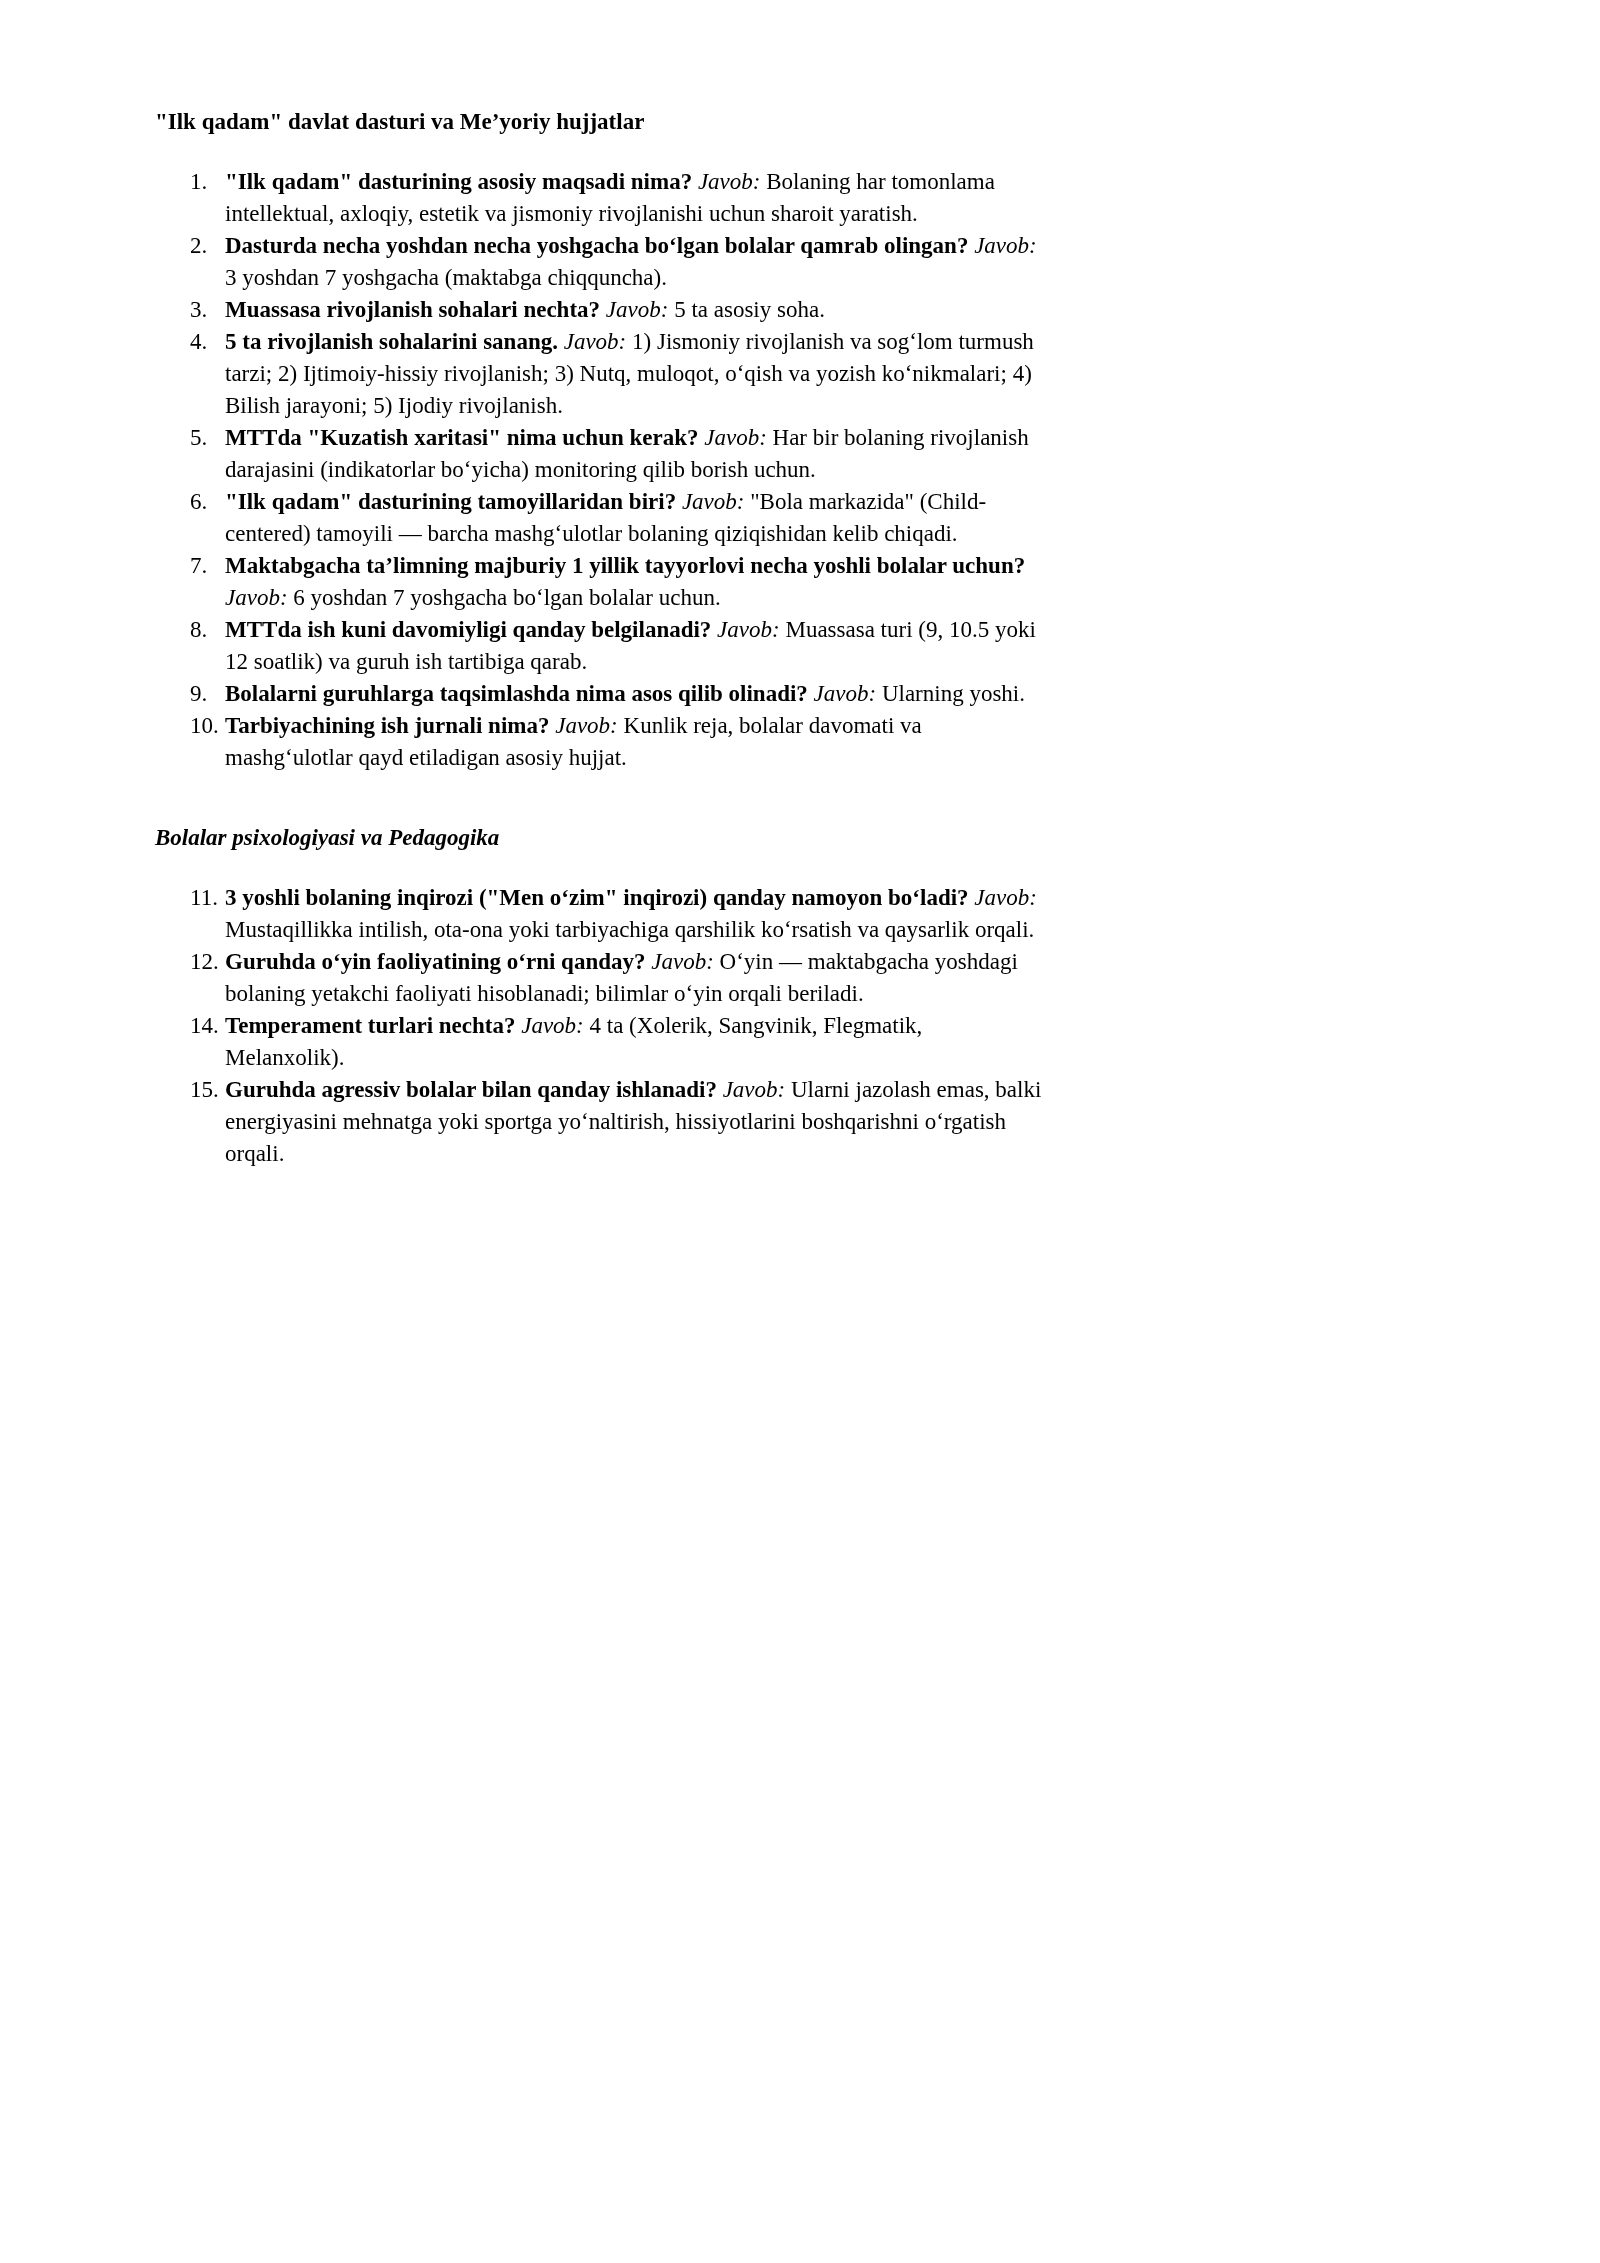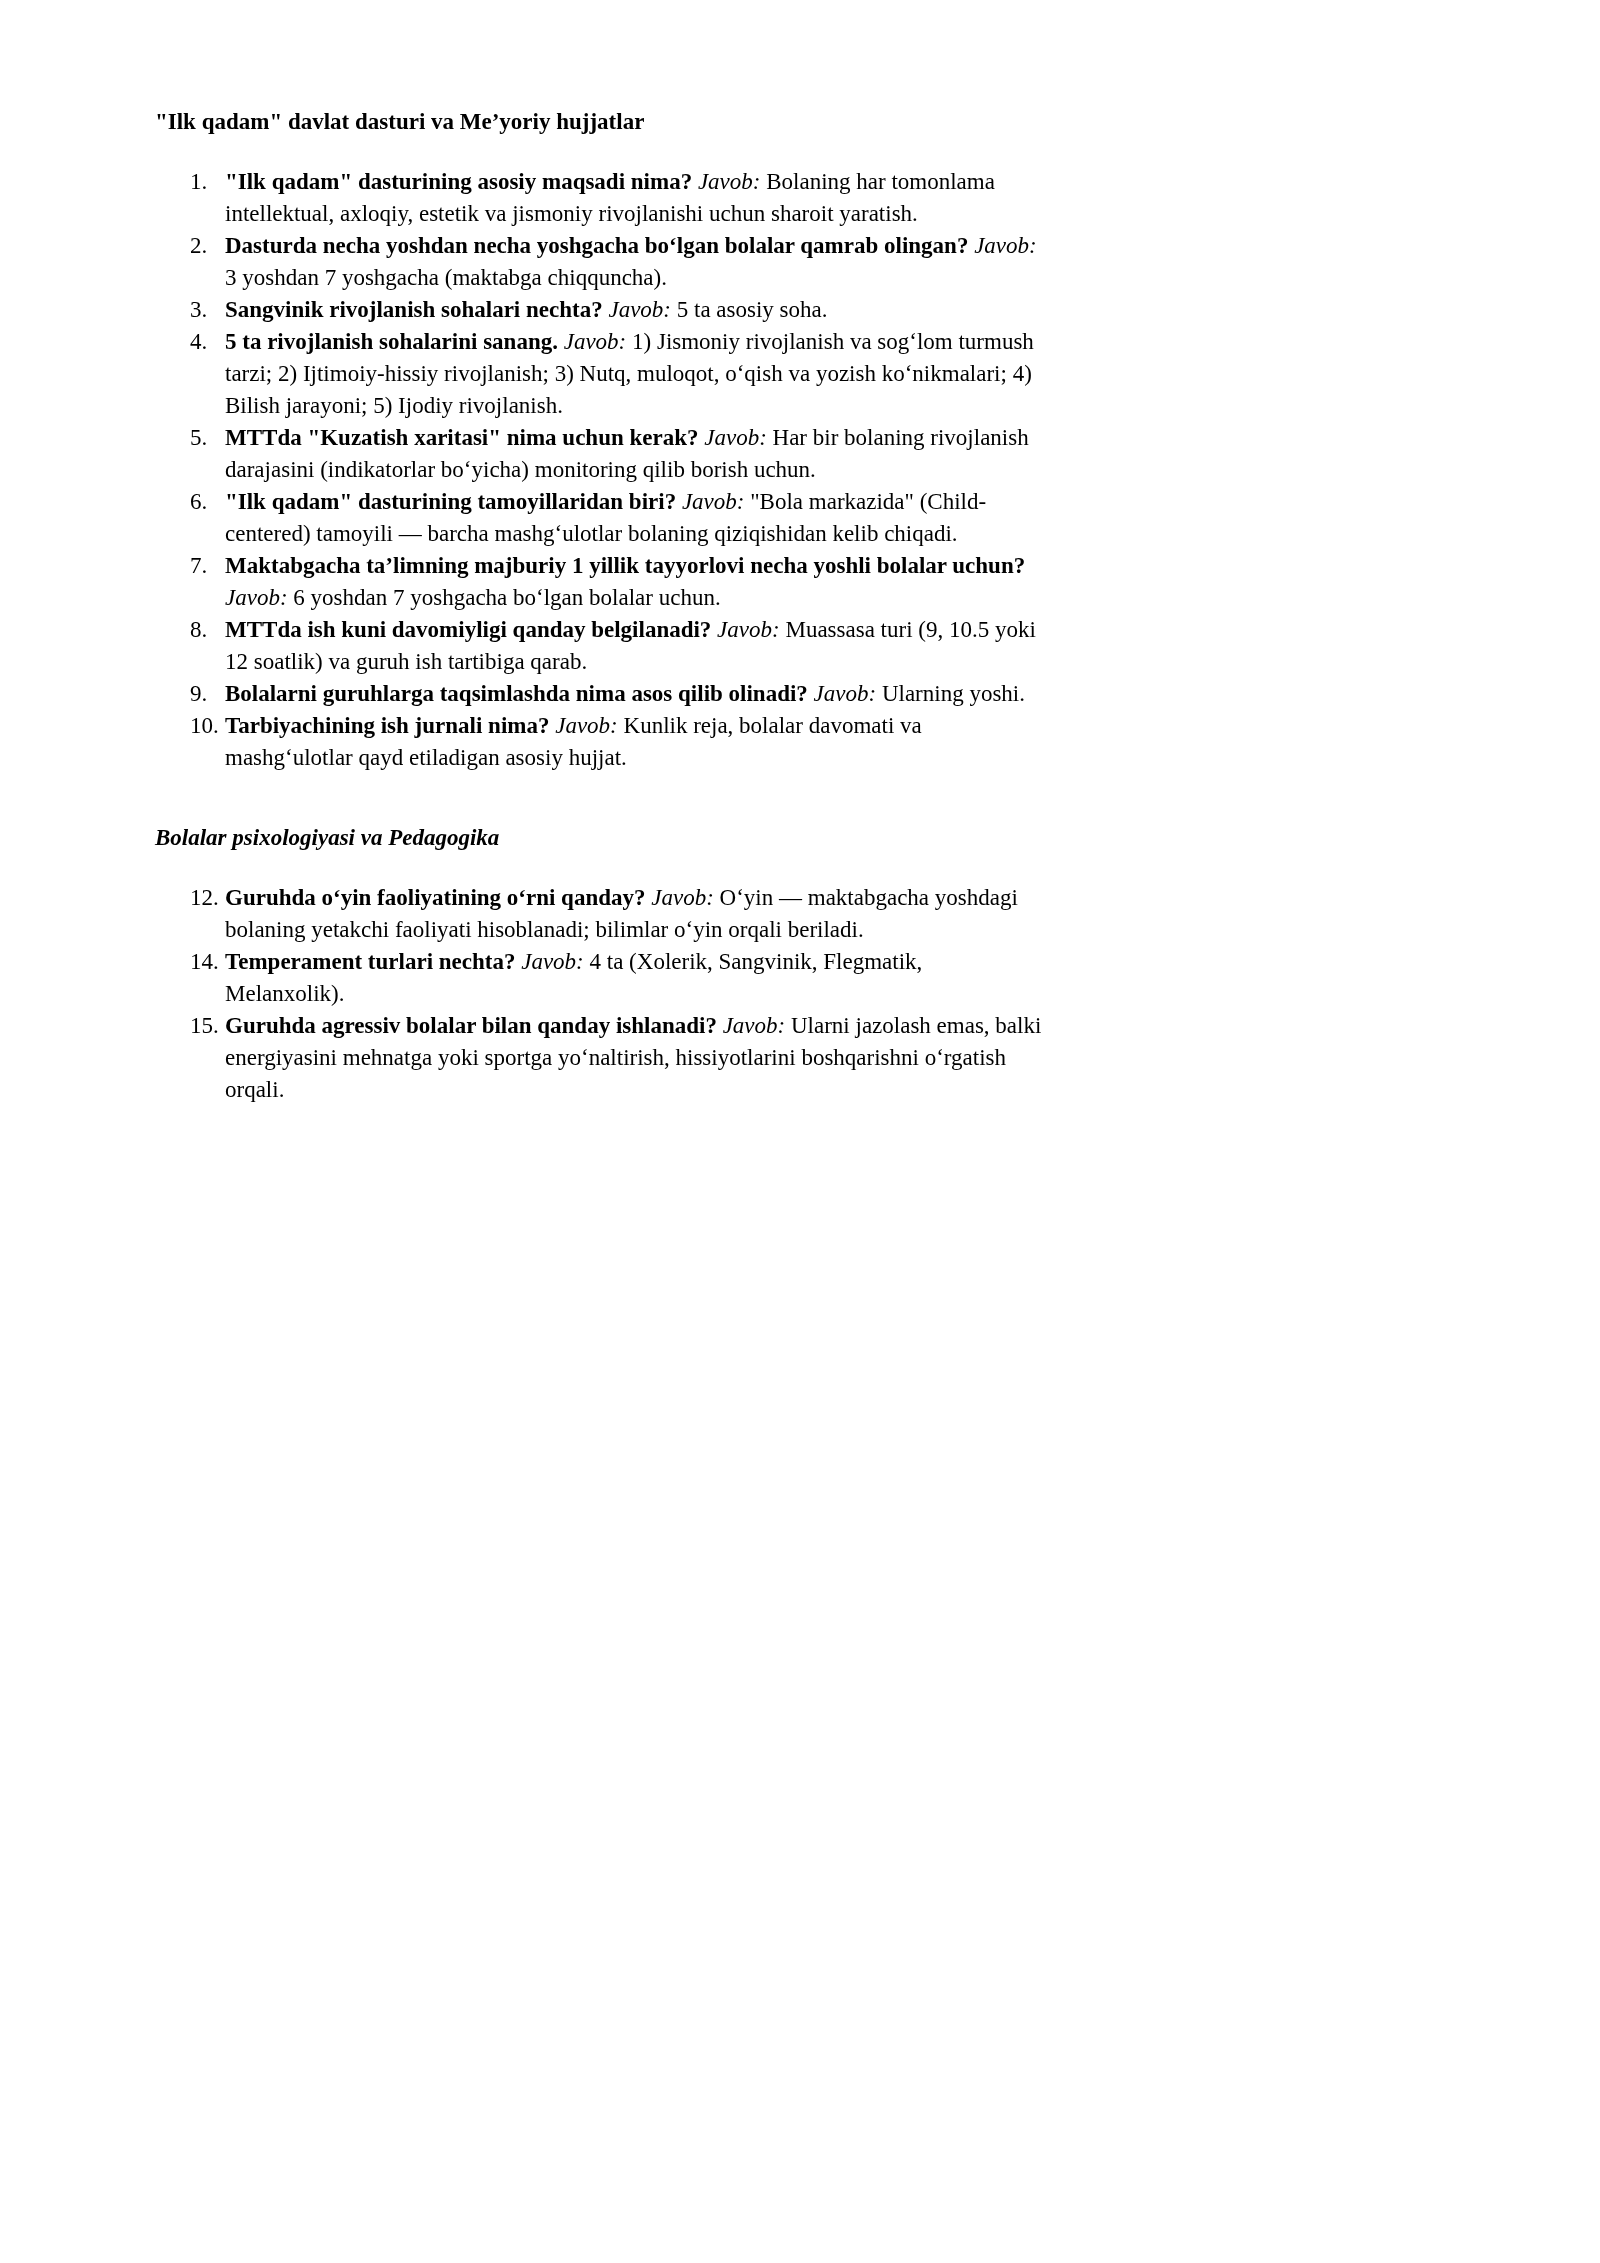--- a/index.html
+++ b/index.html
@@ -57,34 +57,35 @@
 <body>
 
 <div class="page">
   <div class="content">
 
     <div class="section">
       <h2 class="section-heading">"Ilk qadam" davlat dasturi va Me’yoriy hujjatlar</h2>
       <div class="qa-list">
           <div class="qa-item"><span class="num">1.</span><span class="q">"Ilk qadam" dasturining asosiy maqsadi nima?</span> <span class="javob">Javob:</span> <span class="a">Bolaning har tomonlama intellektual, axloqiy, estetik va jismoniy rivojlanishi uchun sharoit yaratish.</span></div>
           <div class="qa-item"><span class="num">2.</span><span class="q">Dasturda necha yoshdan necha yoshgacha boʻlgan bolalar qamrab olingan?</span> <span class="javob">Javob:</span> <span class="a">3 yoshdan 7 yoshgacha (maktabga chiqquncha).</span></div>
-          <div class="qa-item"><span class="num">3.</span><span class="q">Sangvinik rivojlanish sohalari nechta?</span> <span class="javob">Javob:</span> <span class="a">5 ta asosiy soha.</span></div>
+          <div class="qa-item"><span class="num">3.</span><span class="q">Muassasa rivojlanish sohalari nechta?</span> <span class="javob">Javob:</span> <span class="a">5 ta asosiy soha.</span></div>
           <div class="qa-item"><span class="num">4.</span><span class="q">5 ta rivojlanish sohalarini sanang.</span> <span class="javob">Javob:</span> <span class="a">1) Jismoniy rivojlanish va sogʻlom turmush tarzi; 2) Ijtimoiy-hissiy rivojlanish; 3) Nutq, muloqot, oʻqish va yozish koʻnikmalari; 4) Bilish jarayoni; 5) Ijodiy rivojlanish.</span></div>
           <div class="qa-item"><span class="num">5.</span><span class="q">MTTda "Kuzatish xaritasi" nima uchun kerak?</span> <span class="javob">Javob:</span> <span class="a">Har bir bolaning rivojlanish darajasini (indikatorlar boʻyicha) monitoring qilib borish uchun.</span></div>
           <div class="qa-item"><span class="num">6.</span><span class="q">"Ilk qadam" dasturining tamoyillaridan biri?</span> <span class="javob">Javob:</span> <span class="a">"Bola markazida" (Child-centered) tamoyili — barcha mashgʻulotlar bolaning qiziqishidan kelib chiqadi.</span></div>
           <div class="qa-item"><span class="num">7.</span><span class="q">Maktabgacha ta’limning majburiy 1 yillik tayyorlovi necha yoshli bolalar uchun?</span> <span class="javob">Javob:</span> <span class="a">6 yoshdan 7 yoshgacha boʻlgan bolalar uchun.</span></div>
           <div class="qa-item"><span class="num">8.</span><span class="q">MTTda ish kuni davomiyligi qanday belgilanadi?</span> <span class="javob">Javob:</span> <span class="a">Muassasa turi (9, 10.5 yoki 12 soatlik) va guruh ish tartibiga qarab.</span></div>
           <div class="qa-item"><span class="num">9.</span><span class="q">Bolalarni guruhlarga taqsimlashda nima asos qilib olinadi?</span> <span class="javob">Javob:</span> <span class="a">Ularning yoshi.</span></div>
           <div class="qa-item"><span class="num">10.</span><span class="q">Tarbiyachining ish jurnali nima?</span> <span class="javob">Javob:</span> <span class="a">Kunlik reja, bolalar davomati va mashgʻulotlar qayd etiladigan asosiy hujjat.</span></div>
         </div>
     </div>
 
     <div class="section">
       <h2 class="section-heading">Bolalar psixologiyasi va Pedagogika</h2>
       <div class="qa-list">
+          <div class="qa-item"><span class="num">11.</span><span class="q">3 yoshli bolaning inqirozi ("Men oʻzim" inqirozi) qanday namoyon boʻladi?</span> <span class="javob">Javob:</span> <span class="a">Mustaqillikka intilish, ota-ona yoki tarbiyachiga qarshilik koʻrsatish va qaysarlik orqali.</span></div>
           <div class="qa-item"><span class="num">12.</span><span class="q">Guruhda oʻyin faoliyatining oʻrni qanday?</span> <span class="javob">Javob:</span> <span class="a">Oʻyin — maktabgacha yoshdagi bolaning yetakchi faoliyati hisoblanadi; bilimlar oʻyin orqali beriladi.</span></div>
           <div class="qa-item"><span class="num">14.</span><span class="q">Temperament turlari nechta?</span> <span class="javob">Javob:</span> <span class="a">4 ta (Xolerik, Sangvinik, Flegmatik, Melanxolik).</span></div>
           <div class="qa-item"><span class="num">15.</span><span class="q">Guruhda agressiv bolalar bilan qanday ishlanadi?</span> <span class="javob">Javob:</span> <span class="a">Ularni jazolash emas, balki energiyasini mehnatga yoki sportga yoʻnaltirish, hissiyotlarini boshqarishni oʻrgatish orqali.</span></div>
         </div>
     </div>
 
   </div>
 </div>
 
 </body></html>

